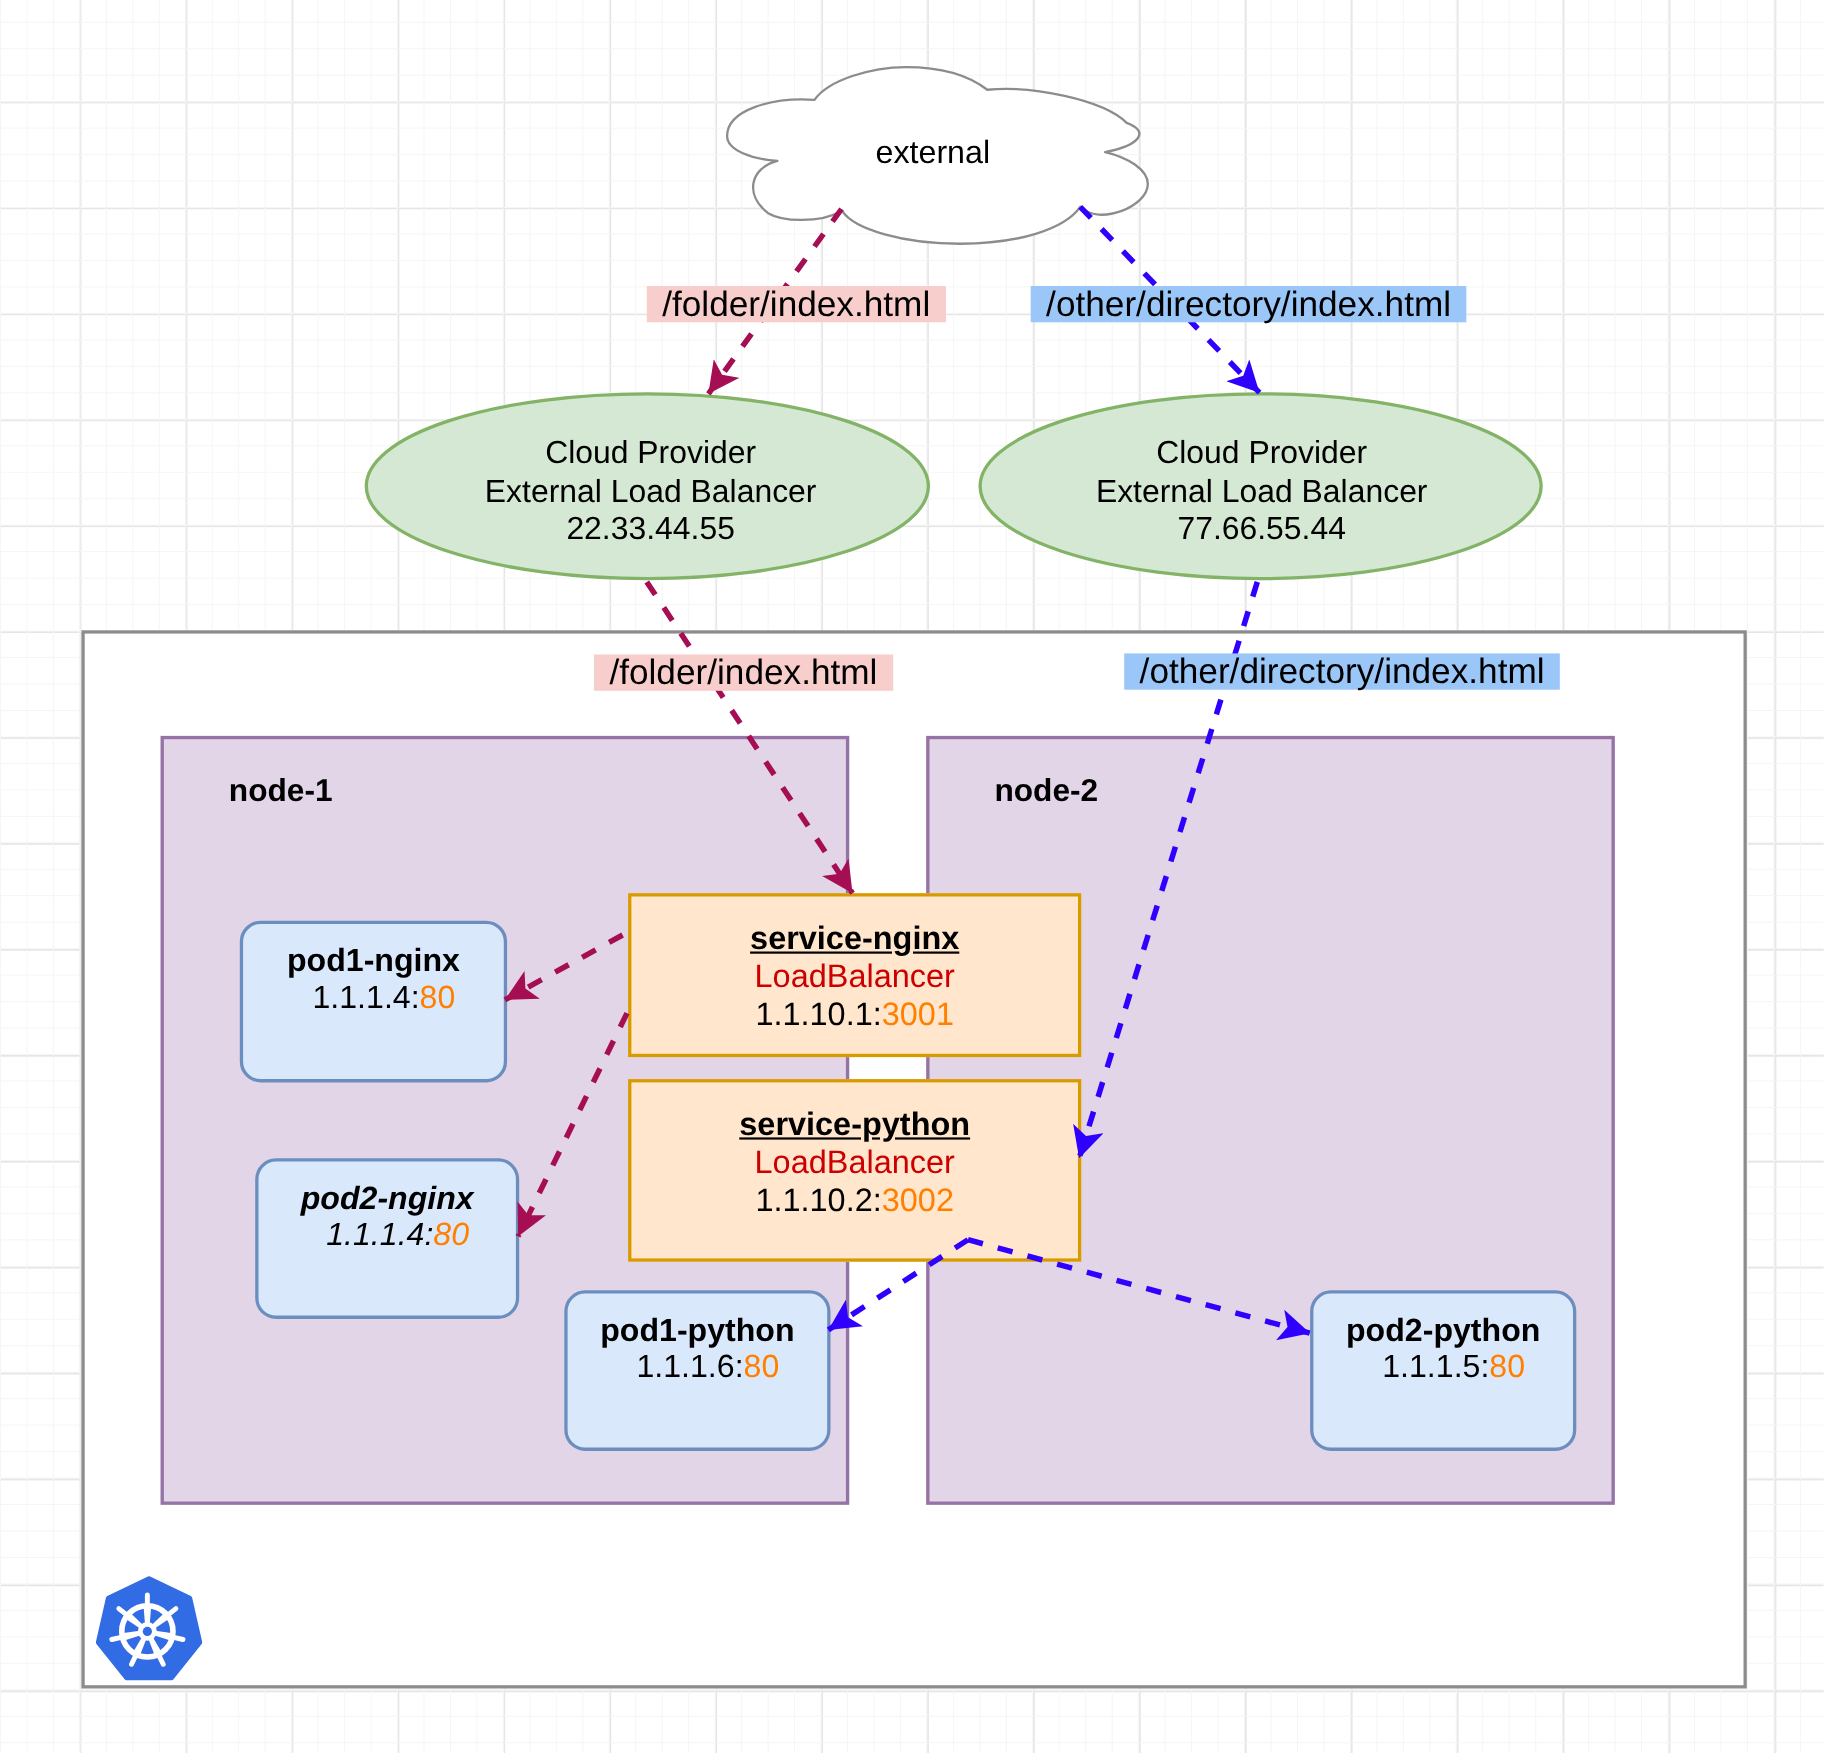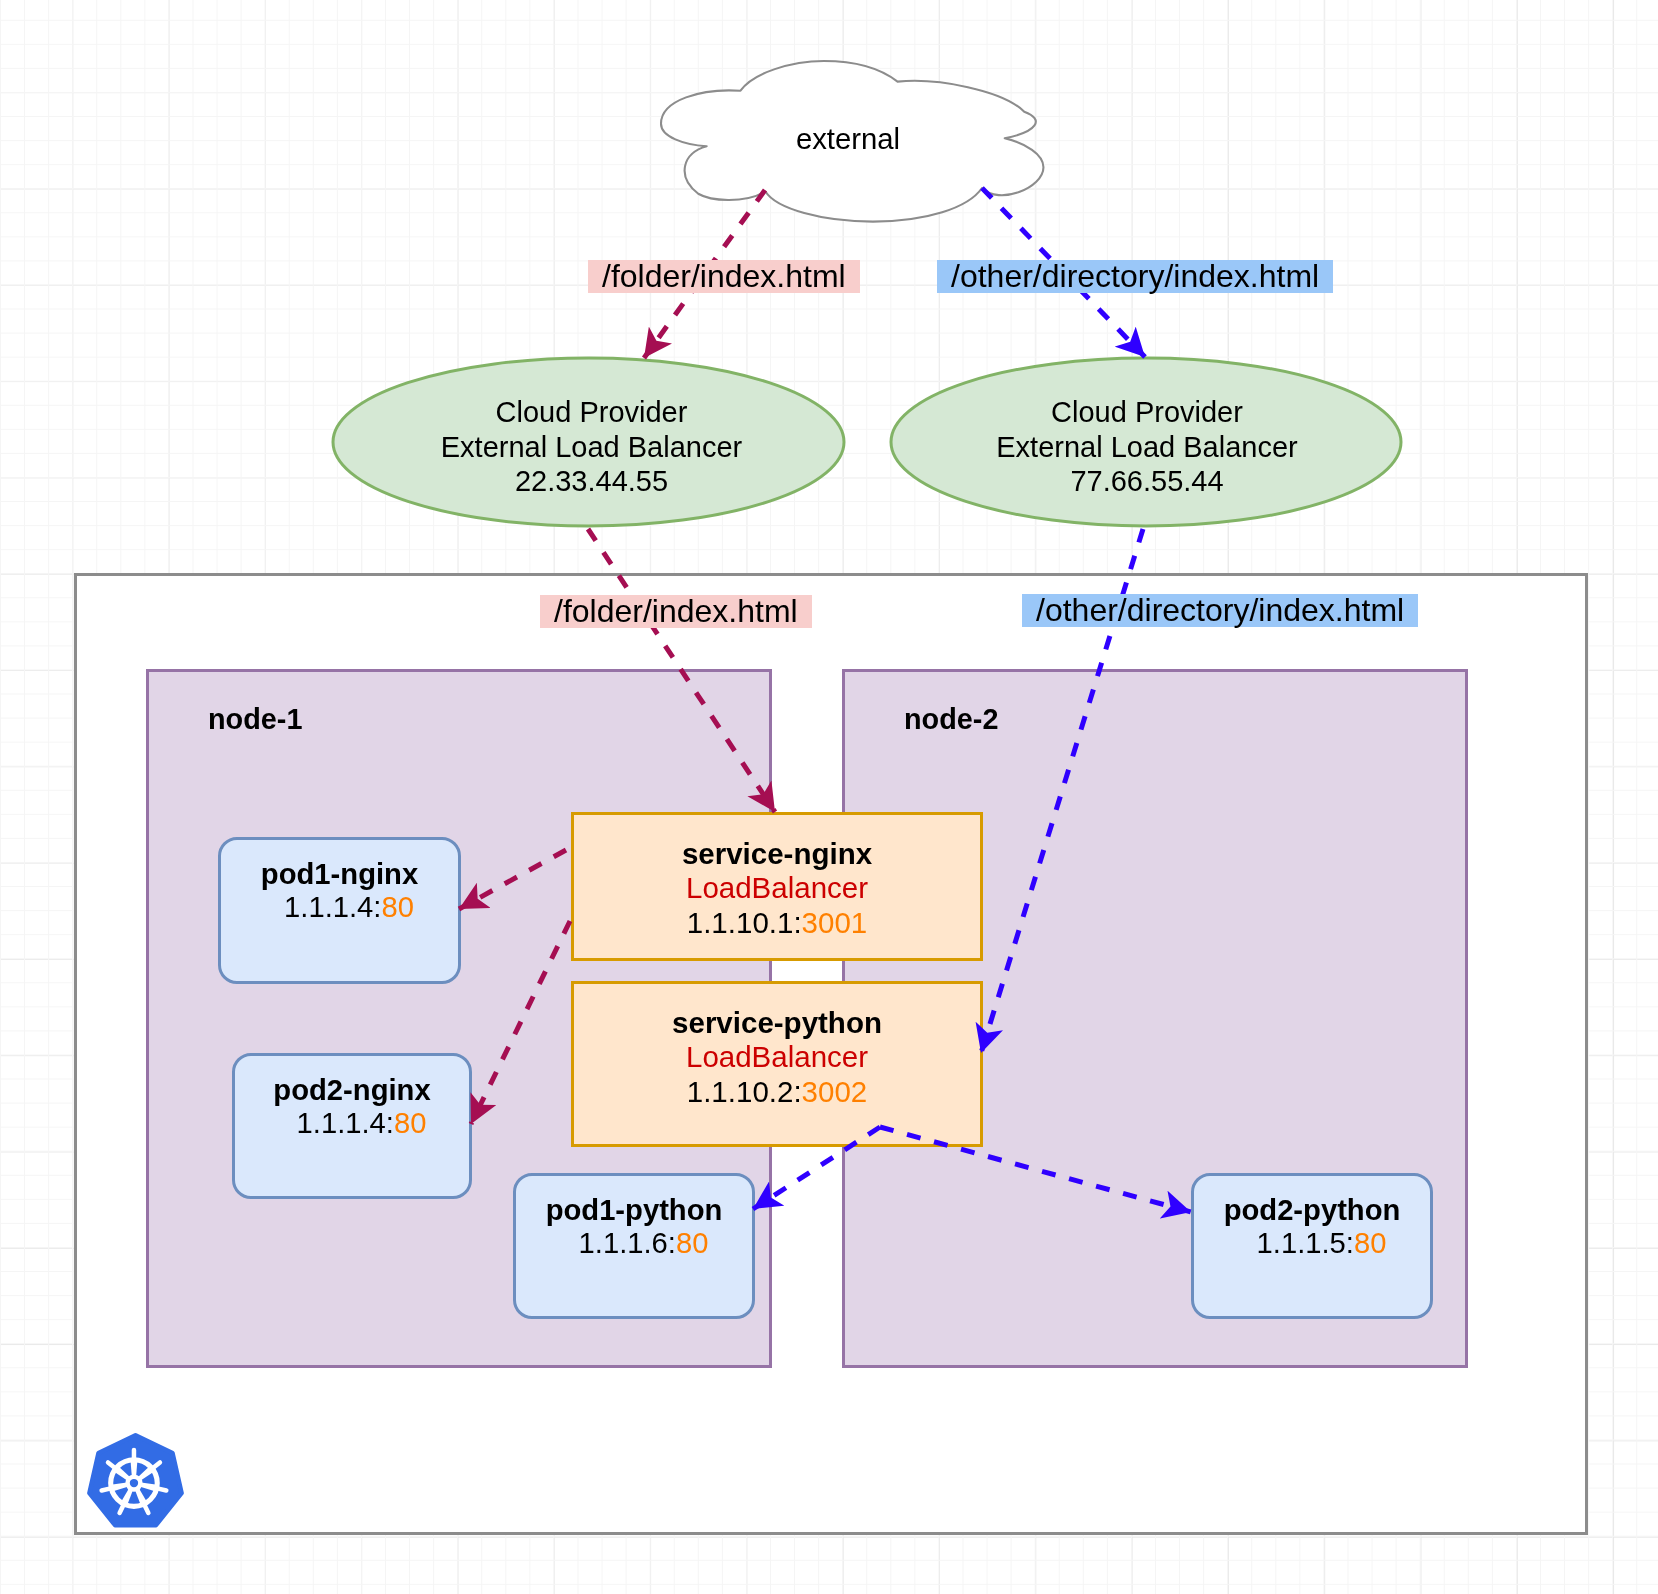--- a/index.html
+++ b/index.html
@@ -52,32 +52,32 @@
   }
 
   .svc{
     position:absolute;box-sizing:border-box;
     background:#ffe6cc;border:3px solid #d79b00;
     width:412px;height:149px;left:571px;
     text-align:center;
   }
   #svc1{top:812px;}
   #svc2{top:981px;height:166px;}
-  .svc-name{font-size:29.5px;font-weight:bold;color:#000;margin-top:22px;line-height:34.4px;}
+  .svc-name{font-size:29.5px;font-weight:bold;color:#000;margin-top:22px;line-height:34.4px;text-decoration:underline;}
   .svc-type{font-size:29.5px;color:#cc0000;line-height:34.4px;}
   .svc-addr{font-size:29.5px;color:#000;line-height:34.4px;}
   .port{color:#ff8000;}
 
   .pod{
     position:absolute;box-sizing:border-box;
     background:#dae8fc;border:3px solid #6c8ebf;border-radius:19px;
     width:242px;height:146px;text-align:center;
   }
   #pod1{left:218px;top:837px;width:243px;height:147px;}
-  #pod2{left:232px;top:1053px;width:240px;}
+  #pod2{left:232px;top:1053px;width:240px;font-style:italic;}
   #pod3{left:513px;top:1173px;}
   #pod4{left:1191px;top:1173px;}
   .pod-name{font-size:29.2px;font-weight:bold;color:#000;margin-top:18px;line-height:33.4px;}
   .pod-addr{font-size:29.2px;color:#000;line-height:33.4px;margin-left:19px;}
 
   .edge-label{
     position:absolute;white-space:nowrap;font-size:32px;color:#000;
     line-height:33.3px;padding:0 14px;
   }
   #elab1{left:588px;top:260px;}

